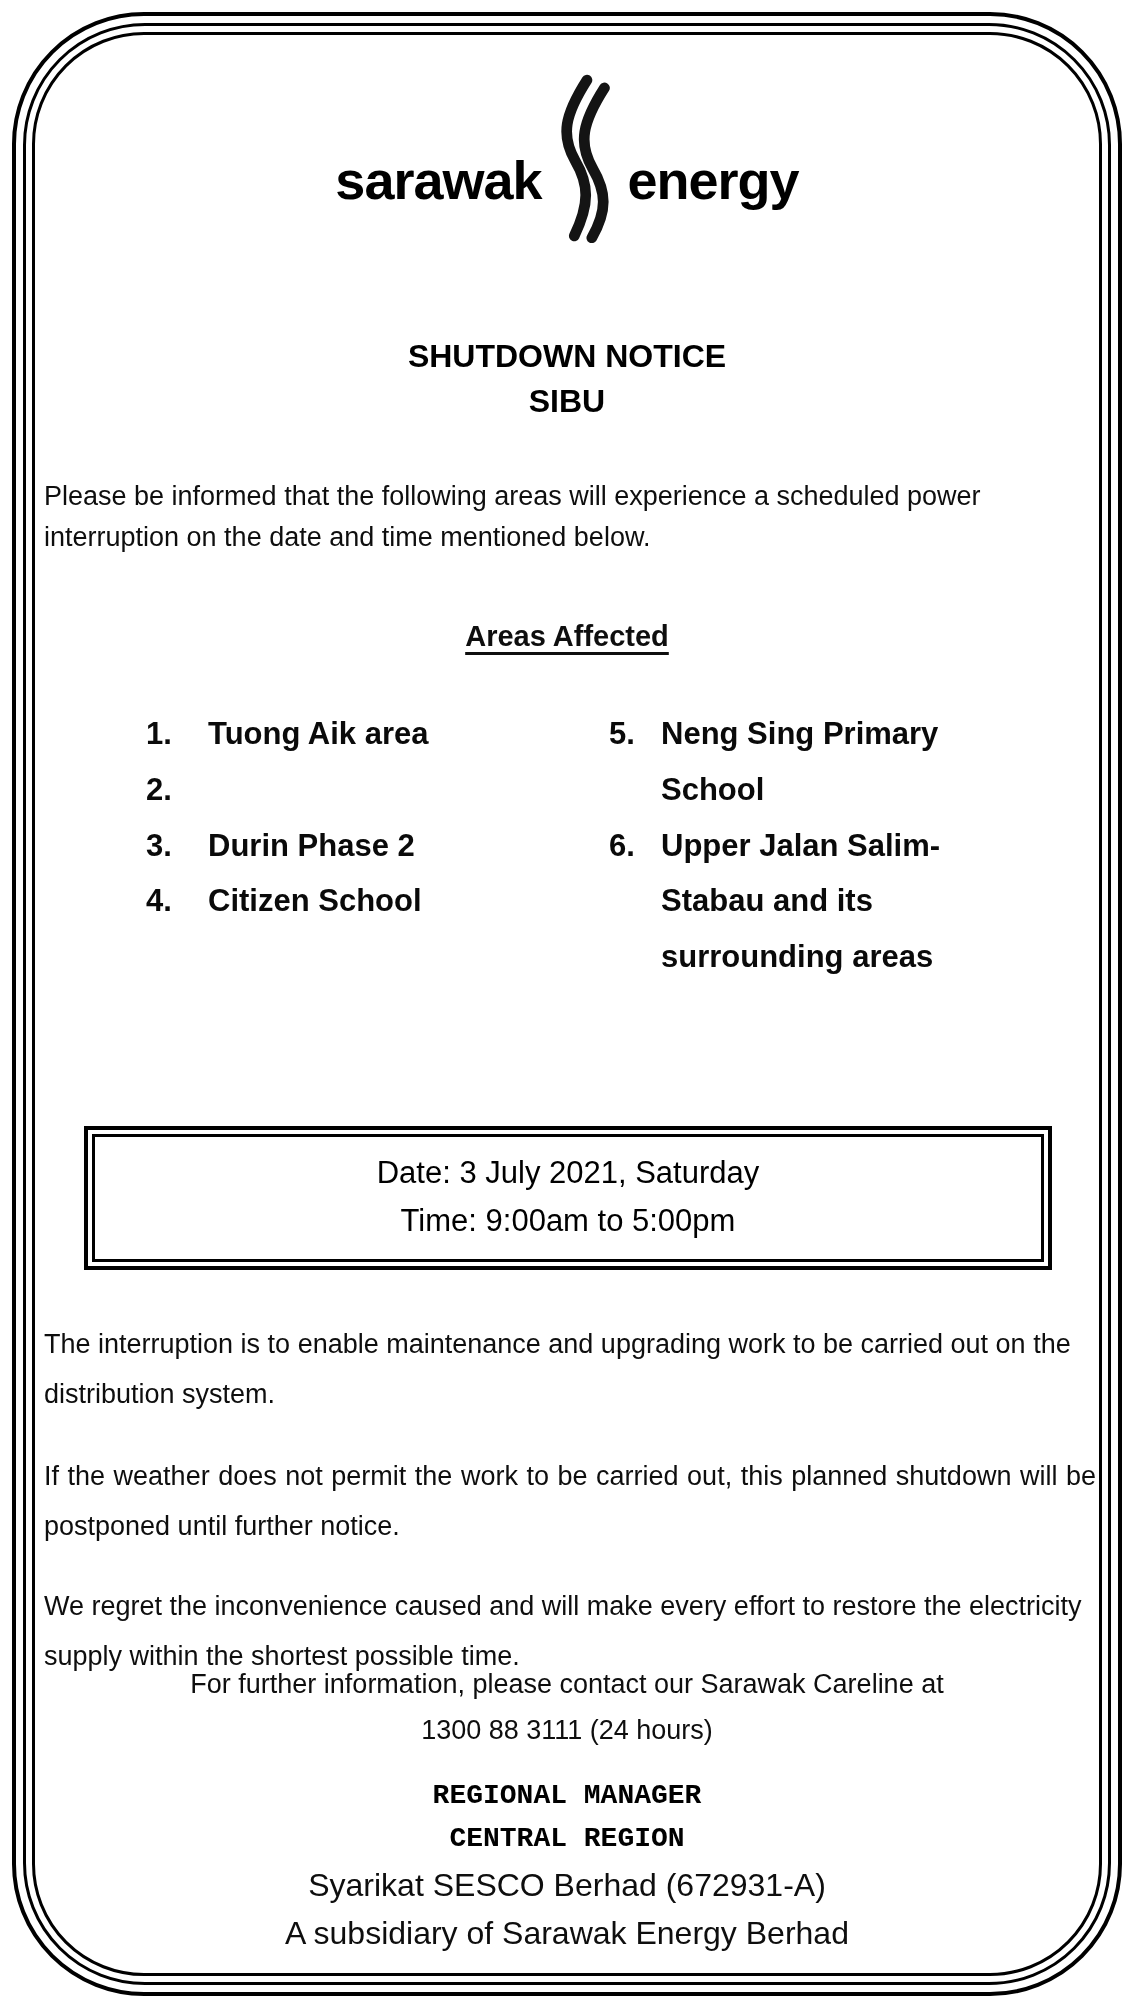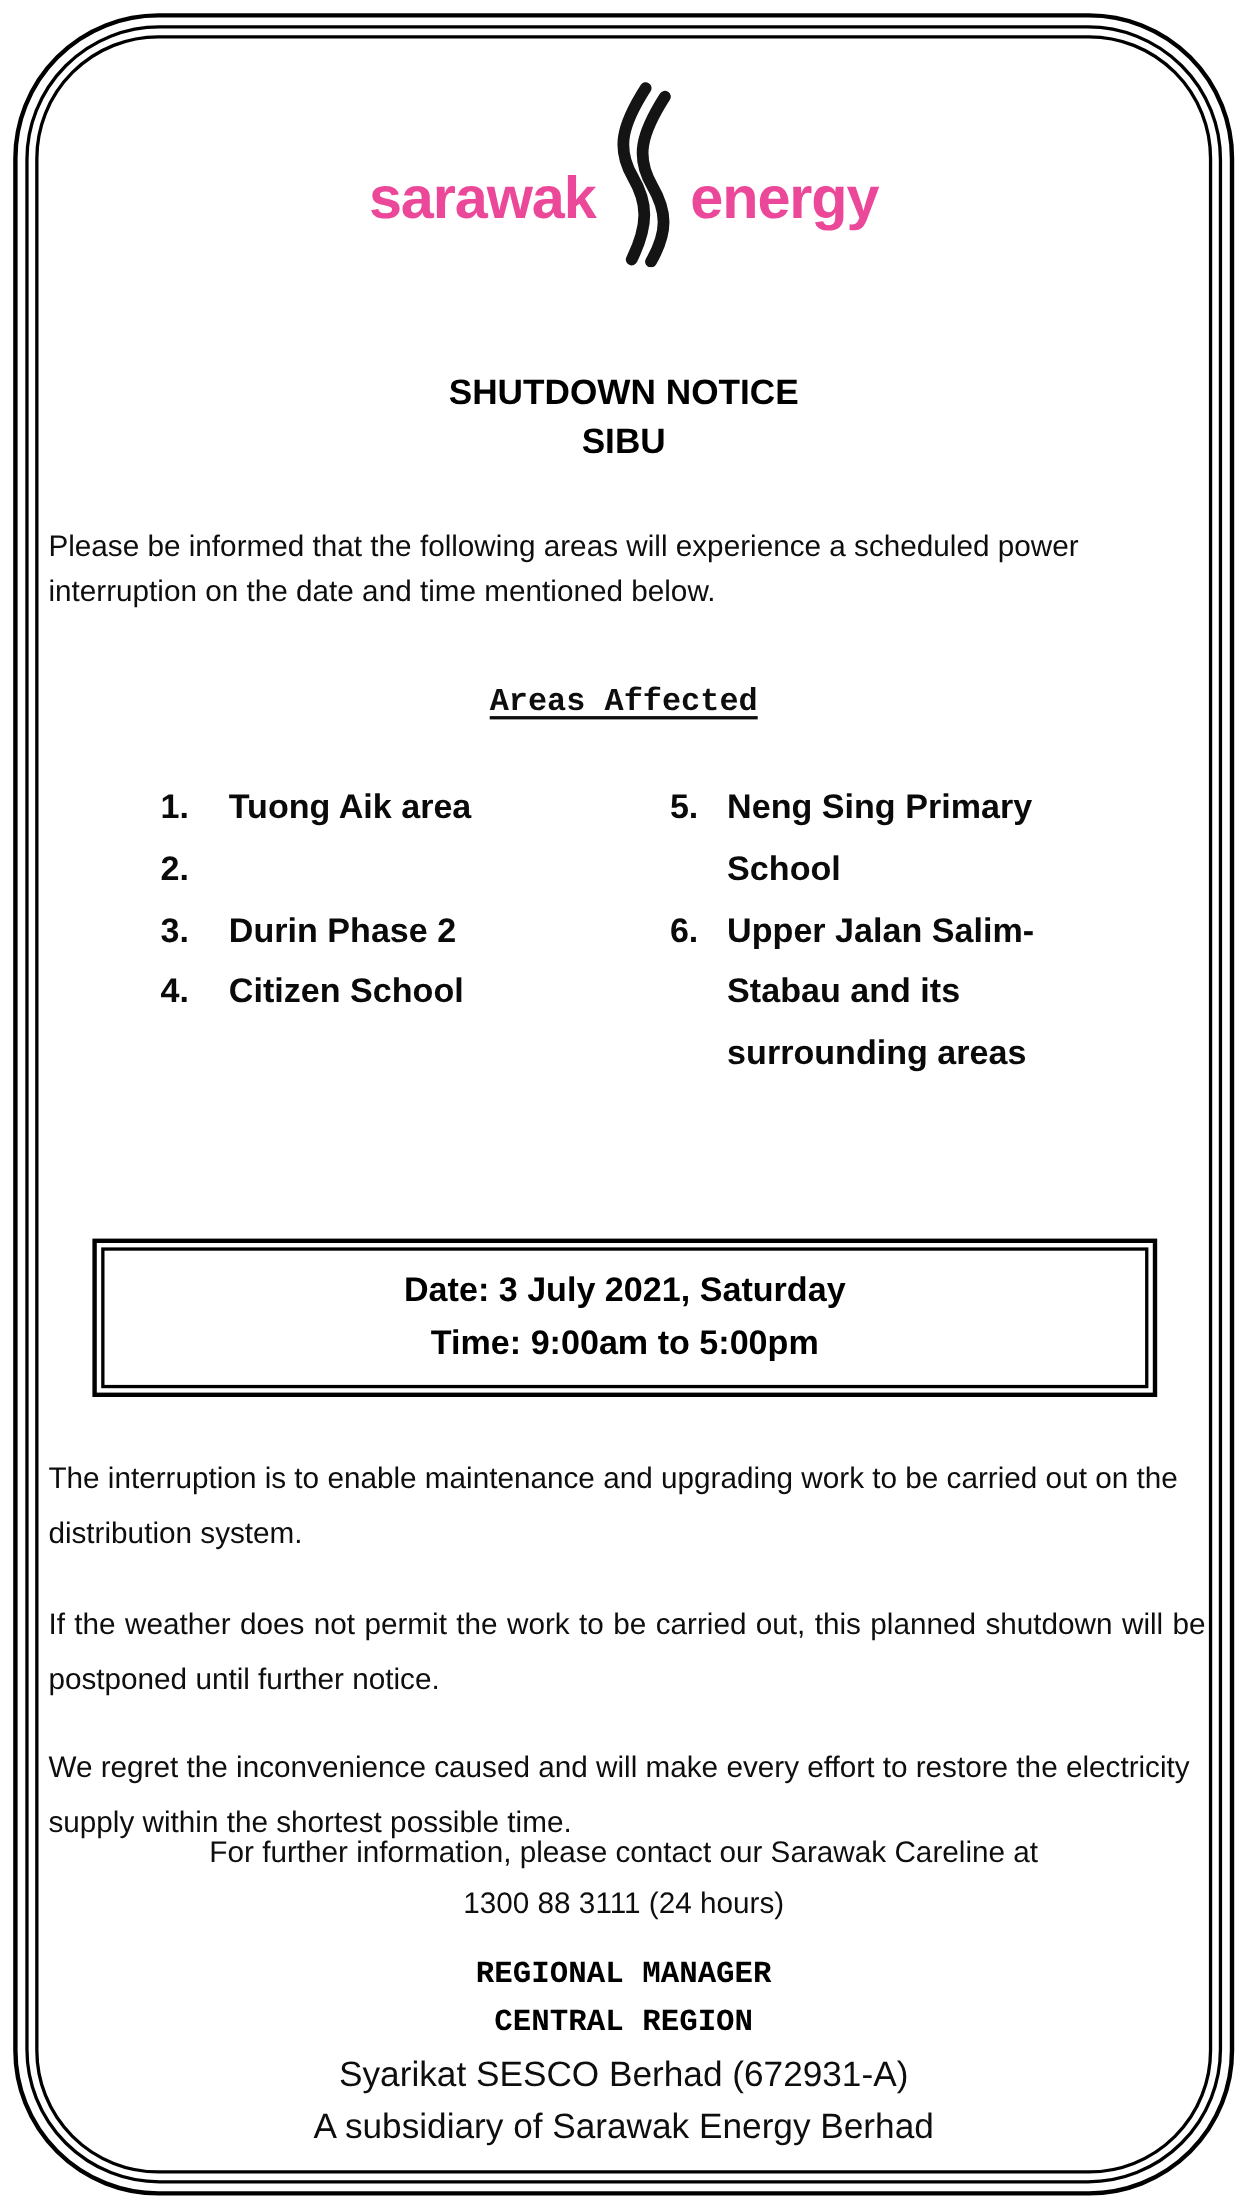--- a/index.html
+++ b/index.html
@@ -10,42 +10,42 @@
   }
   
   .frame{position:absolute;border-style:solid;border-color:#000;}
   .frame-1{inset:12px;border-width:4px;border-radius:132px;}
   .frame-2{inset:7px;border-width:3px;border-radius:122px;}
   .frame-3{inset:6px;border-width:3px;border-radius:112px;}
 
   .abs{position:absolute;}
 
   .logo-row{top:74px;left:0;right:0;height:176px;display:flex;justify-content:center;align-items:center;gap:8px;}
-  .logo-word{font-size:54px;font-weight:bold;letter-spacing:-1px;position:relative;top:18px;color:#ec4899;}
+  .logo-word{font-size:54px;font-weight:bold;letter-spacing:-1px;position:relative;top:18px;color:#000000;}
   .flame{width:74px;height:170px;position:relative;top:-4px;margin:0 -2px;}
 
   .title-block{top:334px;left:0;right:0;text-align:center;font-size:32px;font-weight:bold;line-height:1.42;color:#000;}
 
   .intro{top:476px;left:44px;right:38px;font-size:27px;line-height:1.52;margin:0;}
 
   .areas-heading{top:620px;left:0;right:0;text-align:center;font-size:29px;font-weight:bold;}
-  .areas-heading span{text-decoration:underline;text-decoration-thickness:3px;text-underline-offset:6px;font-family:Liberation Mono, monospace;}
+  .areas-heading span{text-decoration:underline;text-decoration-thickness:3px;text-underline-offset:6px;}
 
   .list{top:706px;left:0;right:0;height:300px;}
   .col{position:absolute;top:0;}
   .col-left{left:146px;width:402px;}
   .col-right{left:609px;width:376px;}
   .item{display:flex;font-weight:bold;font-size:31px;line-height:1.8;color:#0a0a0a;}
   .item .num{width:62px;flex:none;}
   .col-right .item .num{width:52px;}
   .item .txt{flex:1;}
 
   .date-box{top:1126px;left:84px;right:82px;border:4px solid #000;padding:4px;background:#fff;}
   .date-box-inner{border:3px solid #000;padding:12px 8px 14px 8px;text-align:center;}
-  .date-line{font-size:31px;font-weight:bold;line-height:1.55;color:#000;text-align:center;}
+  .date-line{font-size:31px;font-weight:normal;line-height:1.55;color:#000;text-align:center;}
 
   .para{left:44px;right:38px;font-size:27px;line-height:1.85;margin:0;color:#0e0e0e;}
   .p2{top:1320px;}
   .p3{top:1452px;text-align:justify;}
   .p4{top:1582px;}
 
   .contact{top:1662px;left:44px;right:44px;text-align:center;font-size:27px;line-height:1.7;}
 
   .signature{top:1774px;left:0;right:0;text-align:center;}
   .sig-bold{font-size:28px;font-weight:bold;line-height:1.55;color:#000;font-family:Liberation Mono, monospace;}

